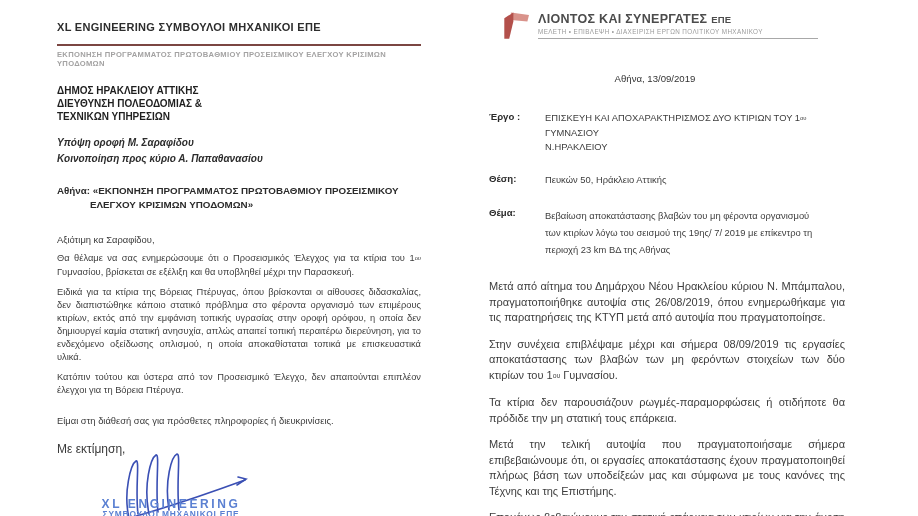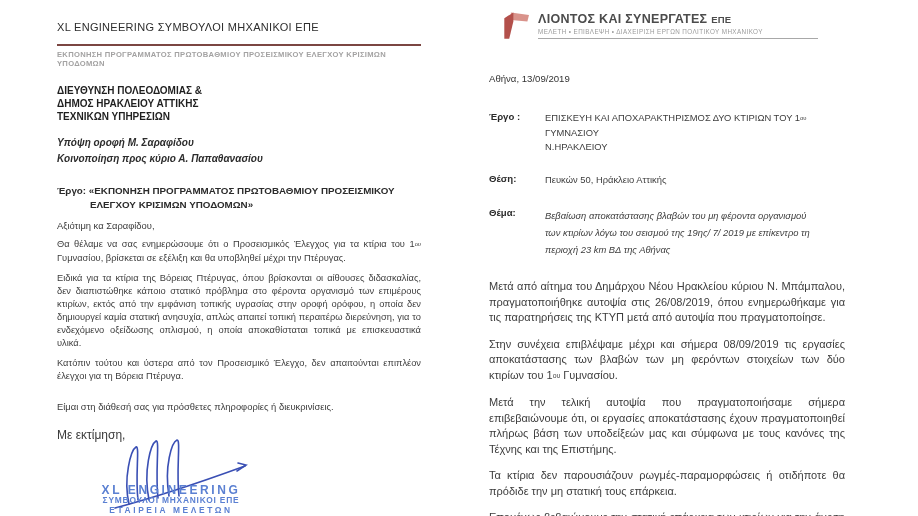--- a/index.html
+++ b/index.html
@@ -4,84 +4,84 @@
 <style>
   html,body { margin:0; padding:0; background:#ffffff; }
   .canvas {
     position:relative; width:918px; height:516px; background:#ffffff;
     overflow:hidden; font-family:"Liberation Sans", sans-serif; color:#3a3a3a;
   }
   .sup { font-size:0.62em; vertical-align:text-top; position:relative; top:-1px; }
 
   
   .left-doc { position:absolute; left:57px; top:21px; width:364px; }
-  .ld-title { font-size:11px; font-weight:normal; color:#2d2d2d; letter-spacing:0.3px; }
+  .ld-title { font-size:11px; font-weight:bold; color:#2d2d2d; letter-spacing:0.3px; }
   .ld-rule  { border:none; border-top:2px solid #7b4642; margin:11px 0 0 0; }
   .ld-banner{ margin-top:4px; font-size:7.6px; font-weight:bold; color:#a3a2a2; letter-spacing:0.3px; }
   .ld-recipient { margin-top:16px; font-size:10px; font-weight:bold; color:#1f1f1f; line-height:13px; }
   .ld-attn  { margin-top:12px; font-size:10px; font-weight:bold; font-style:italic; color:#2c2c2c; line-height:16px; }
   .ld-date  { margin-top:7px; text-align:right; font-size:9.6px; color:#333; }
   .ld-ergo  { margin-top:17px; font-size:9.8px; font-weight:bold; line-height:14px; color:#2b2b2b; padding-left:33px; text-indent:-33px; }
-  .ld-salut { margin-top:8px; font-size:9.4px; }
+  .ld-salut { margin-top:22px; font-size:9.4px; }
   .ld-p     { margin-top:7px; font-size:9.3px; line-height:13px; text-align:justify; color:#3d3d3d; }
   .ld-avail { margin-top:18px; font-size:9.4px; }
   .ld-closing { margin-top:16px; font-size:12px; }
   .ld-signblock { position:relative; height:104px; margin-top:2px; }
   .ld-signature { position:absolute; left:52px; top:-6px; }
   .ld-stamp { position:absolute; left:2px; top:41px; width:224px; text-align:center; color:#5b80d2; }
   .ld-stamp .s1 { font-size:12px; font-weight:bold; letter-spacing:2.6px; line-height:11px; }
   .ld-stamp .s2 { font-size:8.4px; font-weight:bold; letter-spacing:0.8px; line-height:9.5px; }
   .ld-stamp .s3 { font-size:8.4px; font-weight:bold; letter-spacing:2.6px; line-height:9.5px; }
 
   
   .right-doc { position:absolute; left:489px; top:8px; width:372px; }
   .rd-header { display:flex; align-items:flex-start; margin-left:12px; }
   .rd-nameblock { margin-left:9px; margin-top:4px; width:280px; }
   .rd-name { font-size:12.5px; font-weight:bold; color:#4c4c4c; letter-spacing:0.3px; }
   .rd-name .suffix { font-size:9.5px; letter-spacing:0.2px; }
   .rd-tagline { margin-top:2px; font-size:6.3px; color:#9a9a9a; letter-spacing:0.4px; padding-bottom:3px; border-bottom:1px solid #a8a8a8; }
-  .rd-date { margin-top:33px; width:332px; text-align:left; font-size:9.6px; color:#333; }
+  .rd-date { margin-top:33px; width:332px; text-align:center; font-size:9.6px; color:#333; }
   .rd-fields { margin-top:27px; }
   .rd-row { display:grid; grid-template-columns:56px 1fr; width:336px; }
   .rd-row.gap1 { margin-top:19px; }
   .rd-row.gap2 { margin-top:20px; }
   .rd-label { font-weight:bold; font-size:9.6px; color:#2b2b2b; }
   .rd-value { font-size:9.4px; line-height:14px; color:#3d3d3d; }
-  .rd-value.subject { line-height:17px; width:272px;font-style:italic; }
+  .rd-value.subject { line-height:17px; width:272px; }
   .rd-p { font-size:11px; line-height:15.5px; text-align:justify; color:#3d3d3d; width:356px; }
   .rd-p.first { margin-top:21px; }
   .rd-p.next  { margin-top:11px; }
 </style>
 </head>
 <body>
 
 <div class="canvas">
 
   <div class="left-doc">
     <div class="ld-title">XL ENGINEERING ΣΥΜΒΟΥΛΟΙ ΜΗΧΑΝΙΚΟΙ ΕΠΕ</div>
     <hr class="ld-rule">
     <div class="ld-banner">ΕΚΠΟΝΗΣΗ ΠΡΟΓΡΑΜΜΑΤΟΣ ΠΡΩΤΟΒΑΘΜΙΟΥ ΠΡΟΣΕΙΣΜΙΚΟΥ ΕΛΕΓΧΟΥ ΚΡΙΣΙΜΩΝ ΥΠΟΔΟΜΩΝ</div>
 
     <div class="ld-recipient">
+      <div>ΔΗΜΟΣ ΗΡΑΚΛΕΙΟΥ ΑΤΤΙΚΗΣ</div>
       <div>ΔΙΕΥΘΥΝΣΗ ΠΟΛΕΟΔΟΜΙΑΣ &amp;</div>
-      <div>ΔΗΜΟΣ ΗΡΑΚΛΕΙΟΥ ΑΤΤΙΚΗΣ</div>
       <div>ΤΕΧΝΙΚΩΝ ΥΠΗΡΕΣΙΩΝ</div>
     </div>
 
     <div class="ld-attn">
       <div>Υπόψη οροφή Μ. Σαραφίδου</div>
       <div>Κοινοποίηση προς κύριο Α. Παπαθανασίου</div>
     </div>
 
 
-    <div class="ld-ergo"><span>Έργο:</span> <span>«ΕΚΠΟΝΗΣΗ ΠΡΟΓΡΑΜΜΑΤΟΣ ΠΡΩΤΟΒΑΘΜΙΟΥ ΠΡΟΣΕΙΣΜΙΚΟΥ ΕΛΕΓΧΟΥ ΚΡΙΣΙΜΩΝ ΥΠΟΔΟΜΩΝ»</span></div>
+    <div class="ld-ergo"><span>Αθήνα:</span> <span>«ΕΚΠΟΝΗΣΗ ΠΡΟΓΡΑΜΜΑΤΟΣ ΠΡΩΤΟΒΑΘΜΙΟΥ ΠΡΟΣΕΙΣΜΙΚΟΥ ΕΛΕΓΧΟΥ ΚΡΙΣΙΜΩΝ ΥΠΟΔΟΜΩΝ»</span></div>
 
     <div class="ld-salut">Αξιότιμη κα Σαραφίδου,</div>
 
-    <div class="ld-p"><span>Θα θέλαμε να σας ενημερώσουμε ότι ο Προσεισμικός Έλεγχος για τα κτίρια του 1</span><span class="sup">ου</span><span> Γυμνασίου, βρίσκεται σε εξέλιξη και θα υποβληθεί μέχρι την Πτέρυγας.</span></div>
+    <div class="ld-p"><span>Θα θέλαμε να σας ενημερώσουμε ότι ο Προσεισμικός Έλεγχος για τα κτίρια του 1</span><span class="sup">ου</span><span> Γυμνασίου, βρίσκεται σε εξέλιξη και θα υποβληθεί μέχρι την Παρασκευή.</span></div>
 
     <div class="ld-p">Ειδικά για τα κτίρια της Βόρειας Πτέρυγας, όπου βρίσκονται οι αίθουσες διδασκαλίας, δεν διαπιστώθηκε κάποιο στατικό πρόβλημα στο φέροντα οργανισμό των επιμέρους κτιρίων, εκτός από την εμφάνιση τοπικής υγρασίας στην οροφή ορόφου, η οποία δεν δημιουργεί καμία στατική ανησυχία, απλώς απαιτεί τοπική περαιτέρω διερεύνηση, για το ενδεχόμενο οξείδωσης οπλισμού, η οποία αποκαθίσταται τοπικά με επισκευαστικά υλικά.</div>
     <div class="ld-p">Κατόπιν τούτου και ύστερα από τον Προσεισμικό Έλεγχο, δεν απαιτούνται επιπλέον έλεγχοι για τη Βόρεια Πτέρυγα.</div>
 
     <div class="ld-avail">Είμαι στη διάθεσή σας για πρόσθετες πληροφορίες ή διευκρινίσεις.</div>
     <div class="ld-closing">Με εκτίμηση,</div>
 
     <div class="ld-signblock">
       <svg class="ld-signature" width="150" height="76" viewBox="0 0 150 76">
         <g fill="none" stroke="#3a4fb4" stroke-width="1.6" stroke-linecap="round">
@@ -129,19 +129,19 @@
         <div class="rd-value">Πευκών 50, Ηράκλειο Αττικής</div>
       </div>
       <div class="rd-row gap2">
         <div class="rd-label">Θέμα:</div>
         <div class="rd-value subject">Βεβαίωση αποκατάστασης βλαβών του μη φέροντα οργανισμού των κτιρίων λόγω του σεισμού της 19ης/ 7/ 2019 με επίκεντρο τη περιοχή 23 km ΒΔ της Αθήνας</div>
       </div>
     </div>
 
     <div class="rd-p first">Μετά από αίτημα του Δημάρχου Νέου Ηρακλείου κύριου Ν. Μπάμπαλου, πραγματοποιήθηκε αυτοψία στις 26/08/2019, όπου ενημερωθήκαμε για τις παρατηρήσεις της ΚΤΥΠ μετά από αυτοψία που πραγματοποίησε.</div>
     <div class="rd-p next"><span>Στην συνέχεια επιβλέψαμε μέχρι και σήμερα 08/09/2019 τις εργασίες αποκατάστασης των βλαβών των μη φερόντων στοιχείων των δύο κτιρίων του 1</span><span class="sup">ου</span><span> Γυμνασίου.</span></div>
+    <div class="rd-p next">Τα κτίρια δεν παρουσιάζουν ρωγμές-παραμορφώσεις ή οτιδήποτε θα πρόδιδε την μη στατική τους επάρκεια.</div>
     <div class="rd-p next">Μετά την τελική αυτοψία που πραγματοποιήσαμε σήμερα επιβεβαιώνουμε ότι, οι εργασίες αποκατάστασης έχουν πραγματοποιηθεί πλήρως βάση των υποδείξεών μας και σύμφωνα με τους κανόνες της Τέχνης και της Επιστήμης.</div>
-    <div class="rd-p next">Τα κτίρια δεν παρουσιάζουν ρωγμές-παραμορφώσεις ή οτιδήποτε θα πρόδιδε την μη στατική τους επάρκεια.</div>
     <div class="rd-p next">Επομένως βεβαιώνουμε την στατική επάρκεια των κτιρίων για την άμεση επαναλειτουργία τους.</div>
 
   </div>
 
 </div>
 
 </body></html>

